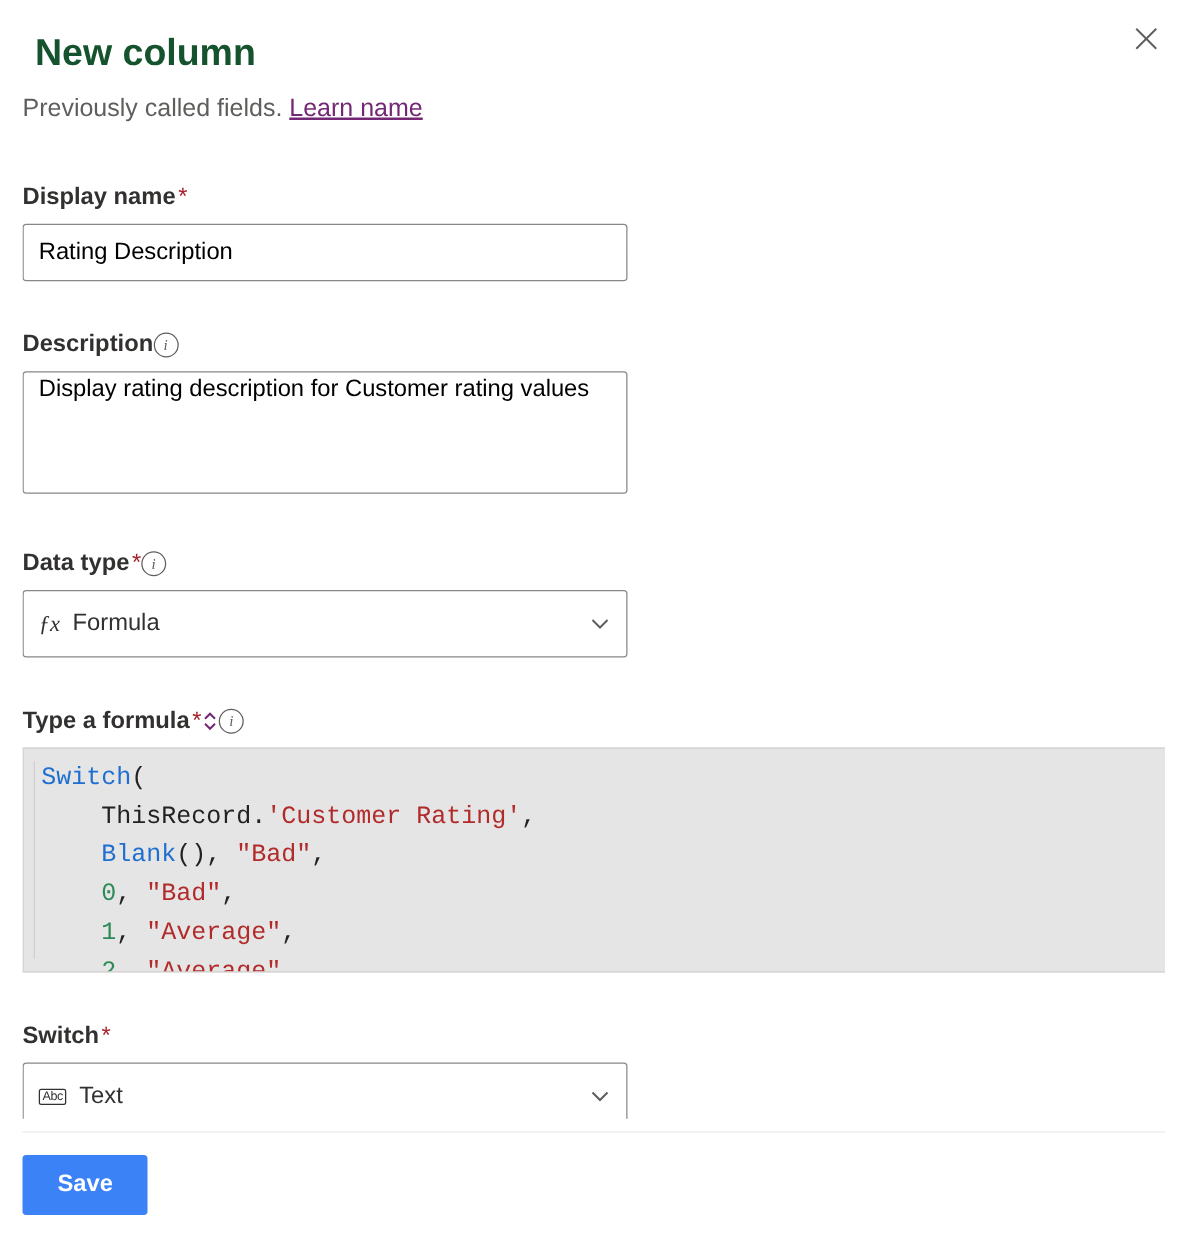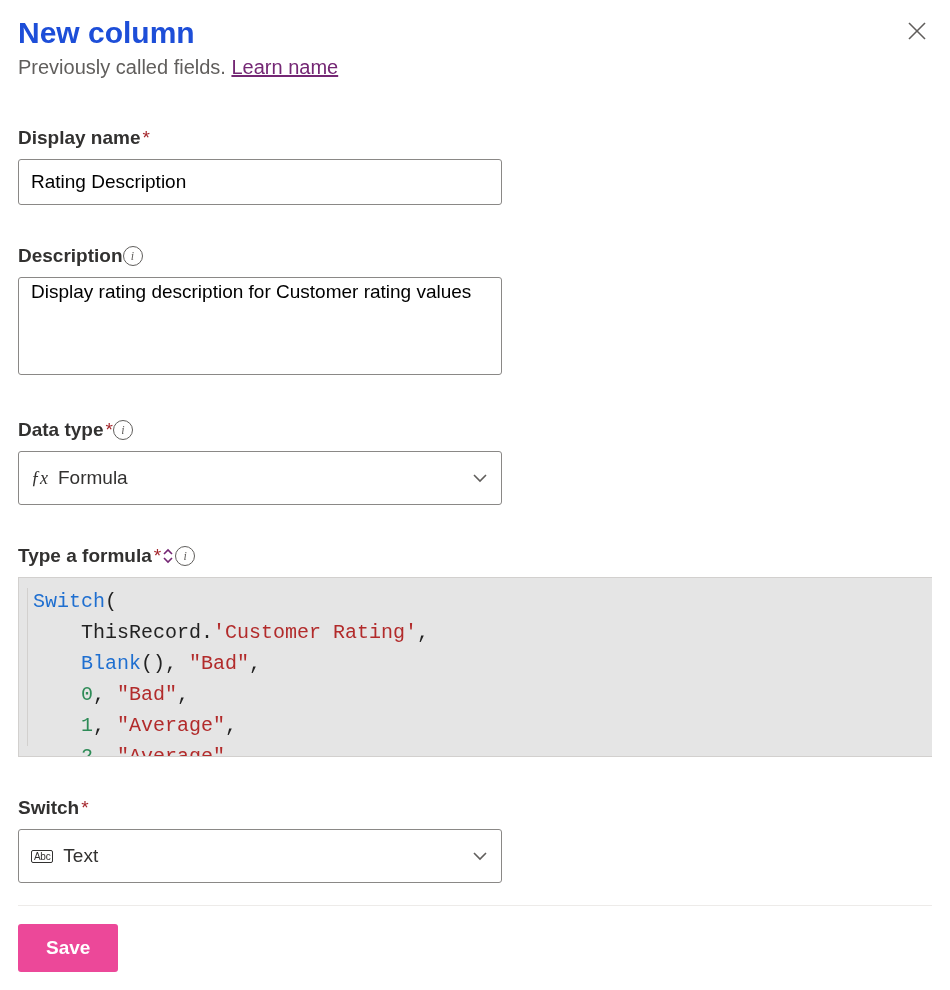--- a/index.html
+++ b/index.html
@@ -19,22 +19,22 @@
     flex-direction: column;
   }
   .header-row {
     display: flex;
     align-items: flex-start;
     justify-content: space-between;
   }
   .title {
     font-size: 30px;
     font-weight: 600;
-    color: #1d4ed8;
-    margin: 0;
+    color: #14532d;
+    margin: 10px;
   }
   .close-btn {
     background: none;
     border: none;
     cursor: pointer;
     padding: 4px;
     color: #605e5c;
   }
   .close-btn svg { display: block; }
   .subtitle {
@@ -161,21 +161,21 @@
   }
   .btn {
     height: 48px;
     padding: 0 28px;
     font-size: 19px;
     border-radius: 3px;
     cursor: pointer;
     font-family: inherit;
   }
   .btn-primary {
-    background: #ec4899;
+    background: #3b82f6;
     color: #fff;
     border: none;
     font-weight: 600;
   }
   .btn-secondary {
     background: #fff;
     color: #323130;
     border: 1px solid #8a8886;
   }
 </style>

